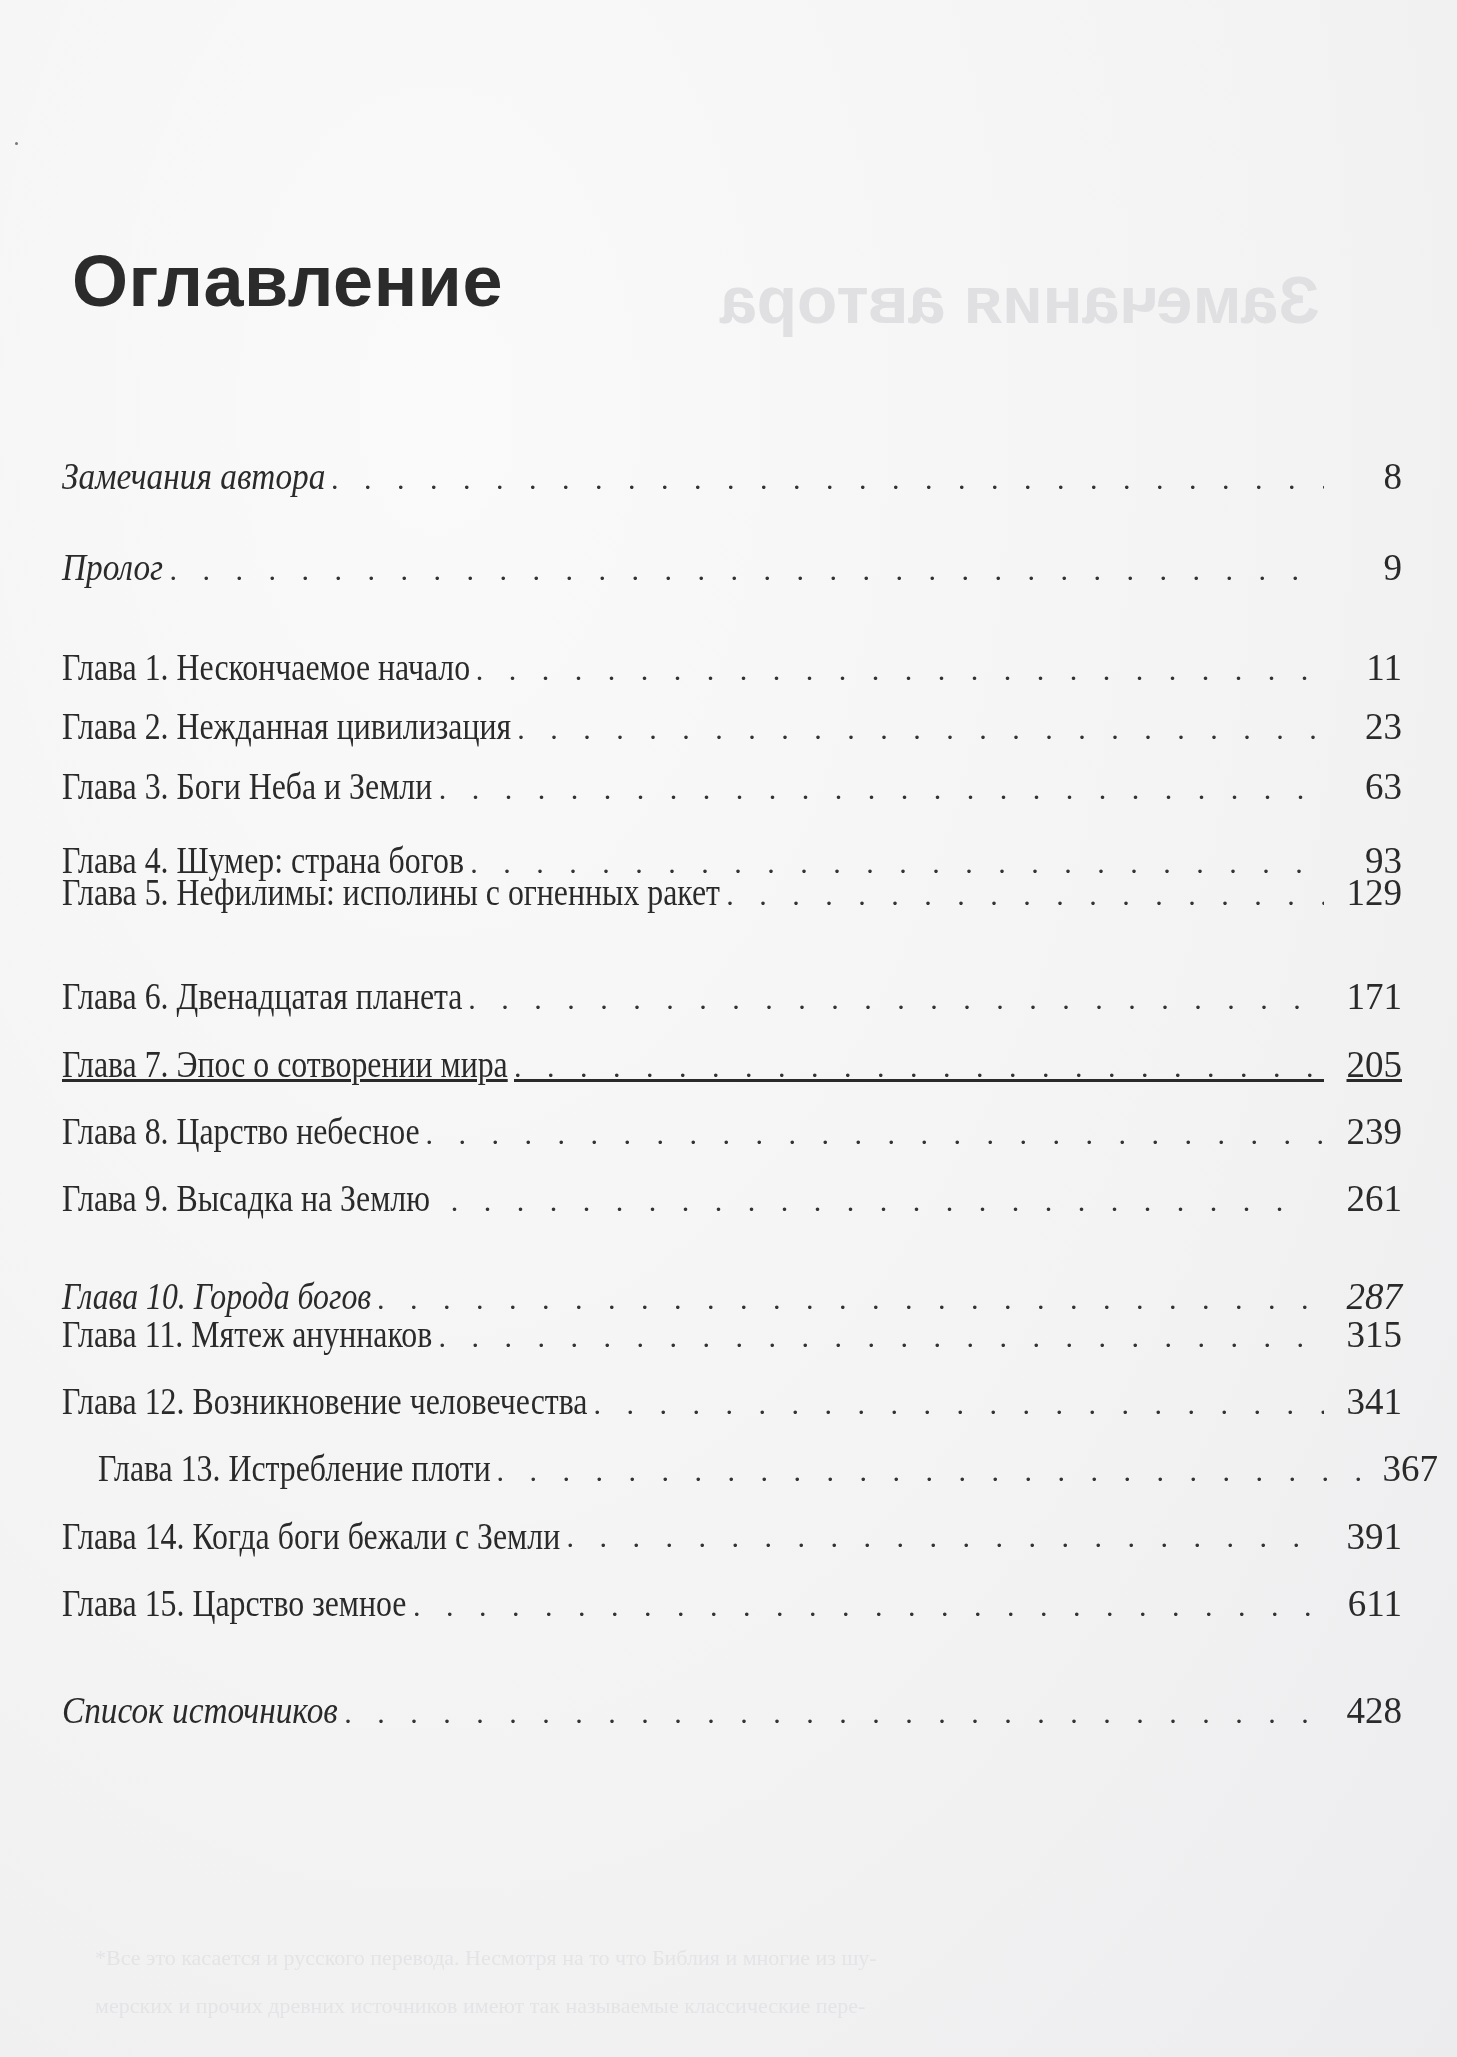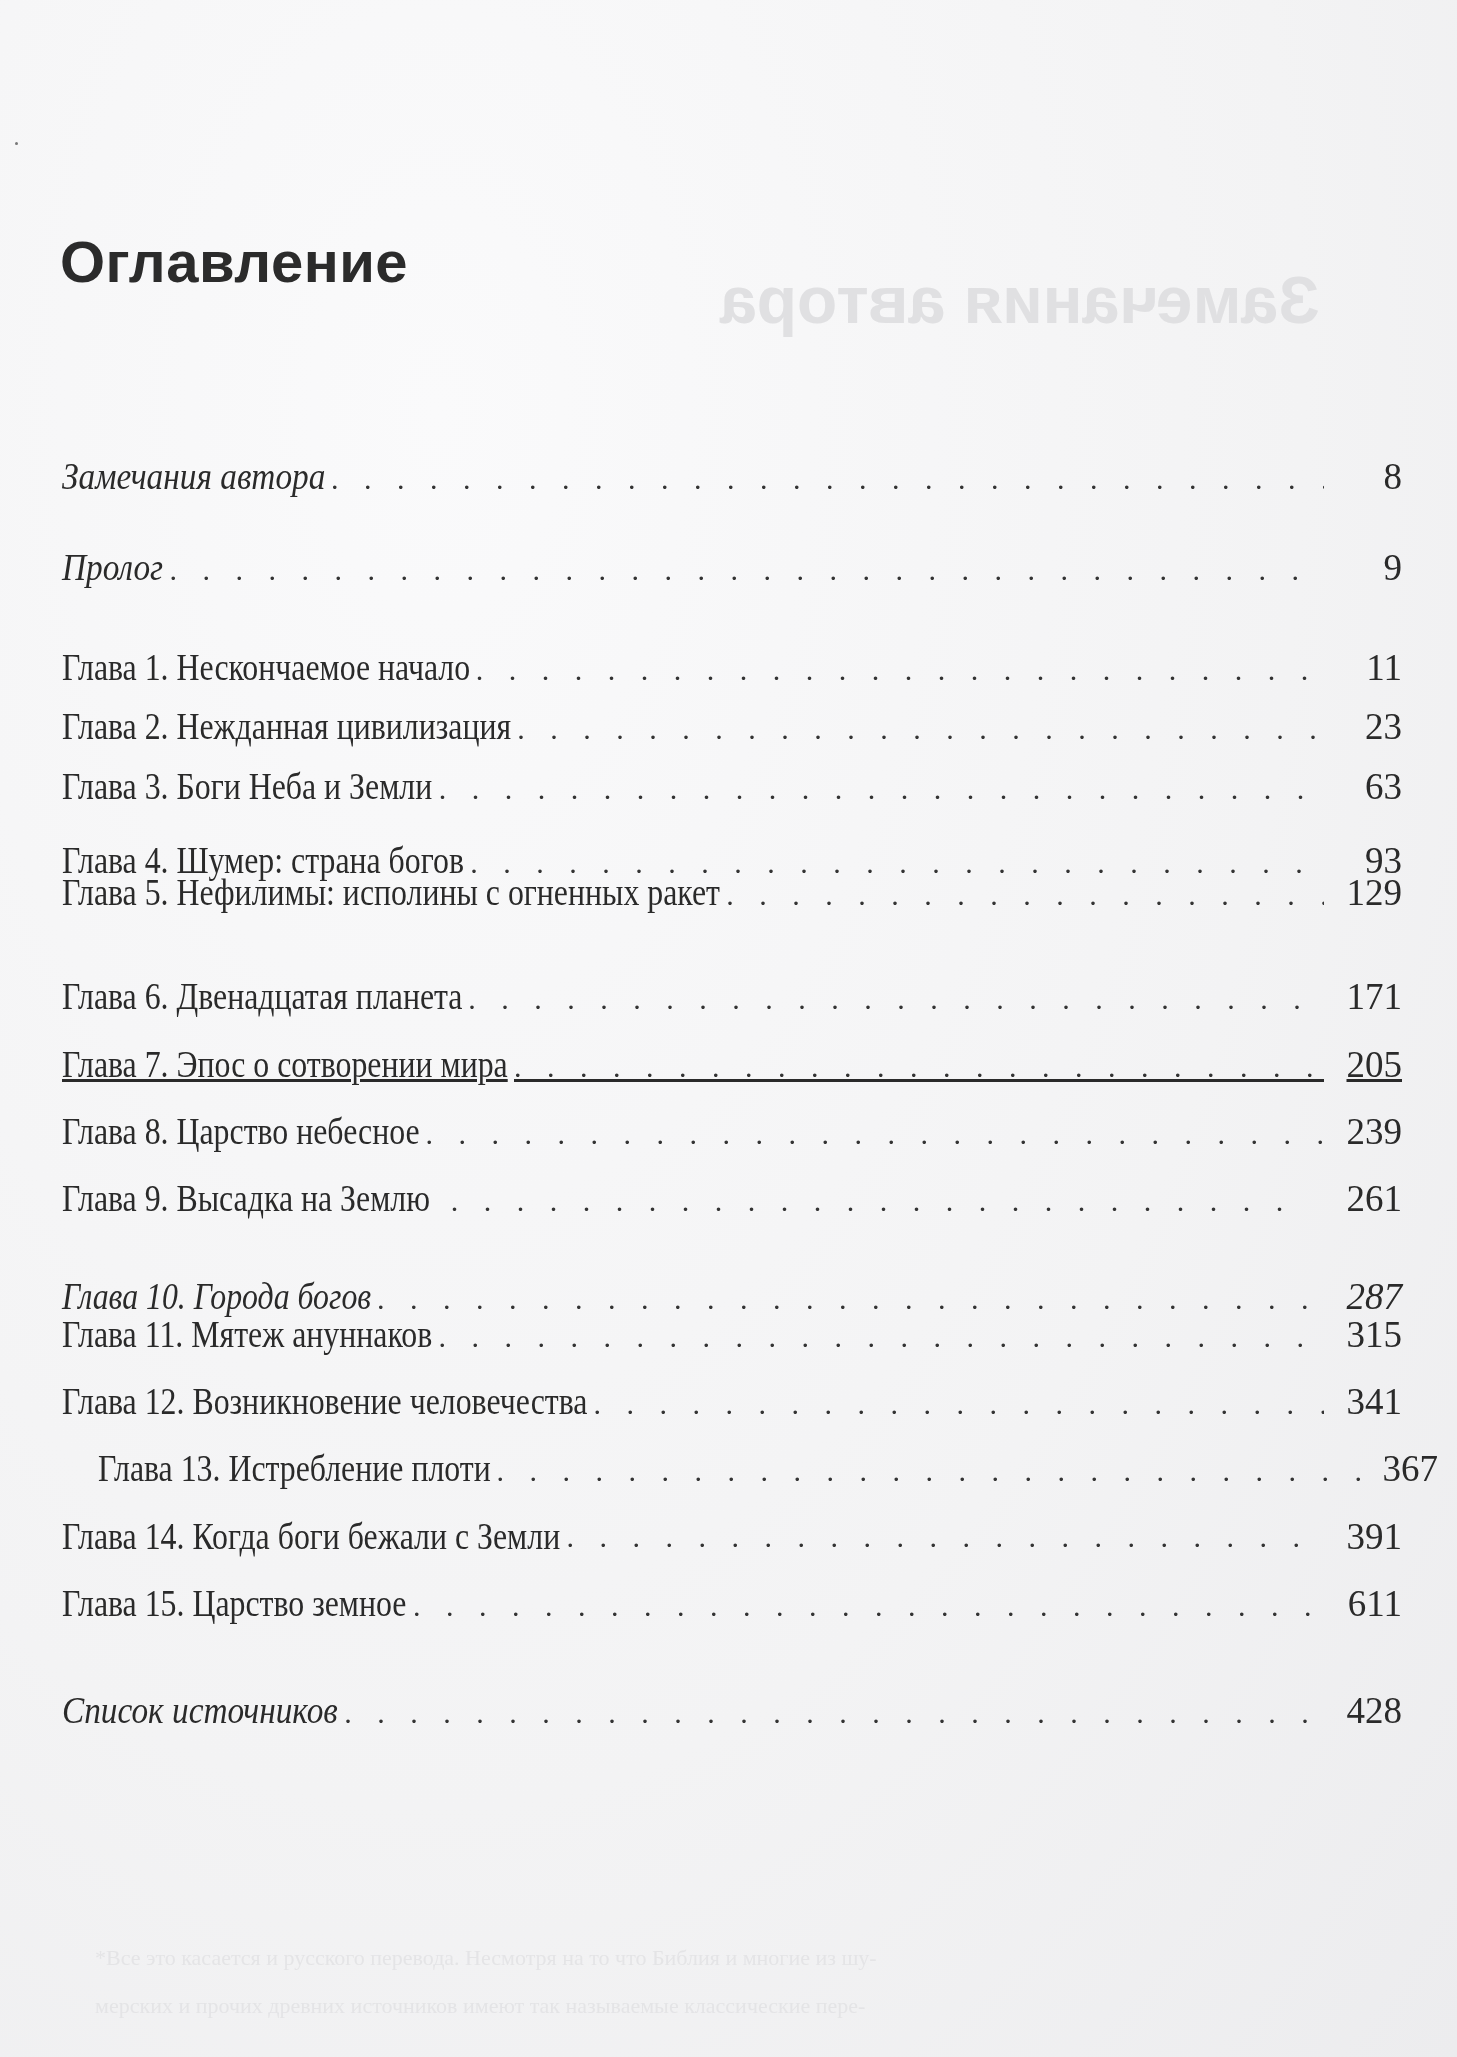--- a/index.html
+++ b/index.html
@@ -32,22 +32,22 @@
     left: 95px; font-size: 22px; color: #e4e4e6;
     font-family: "Liberation Serif", serif;
   }
   .stray-dot {
     position: absolute; left: 15px; top: 142px;
     width: 3px; height: 3px; background: #777; border-radius: 50%;
   }
   .title {
     position: absolute; left: 60px; top: 228px;
     font-family: "Liberation Sans", sans-serif;
-    font-weight: bold; font-size: 58px; color: #2b2b2b;
-    letter-spacing: 0.5px; margin: 0;
+    font-weight: bold; font-size: 72px; color: #2b2b2b;
+    letter-spacing: 0.5px; margin: 12px;
   }
   .toc { position: absolute; left: 62px; top: 0; width: 1340px; }
   .entry {
     position: absolute; left: 0; width: 1340px; height: 50px;
     display: flex; align-items: baseline;
     font-size: 37px; line-height: 50px;
   }
   .label {
     white-space: nowrap; flex: 0 0 auto;
     display: inline-block; transform-origin: left center;

